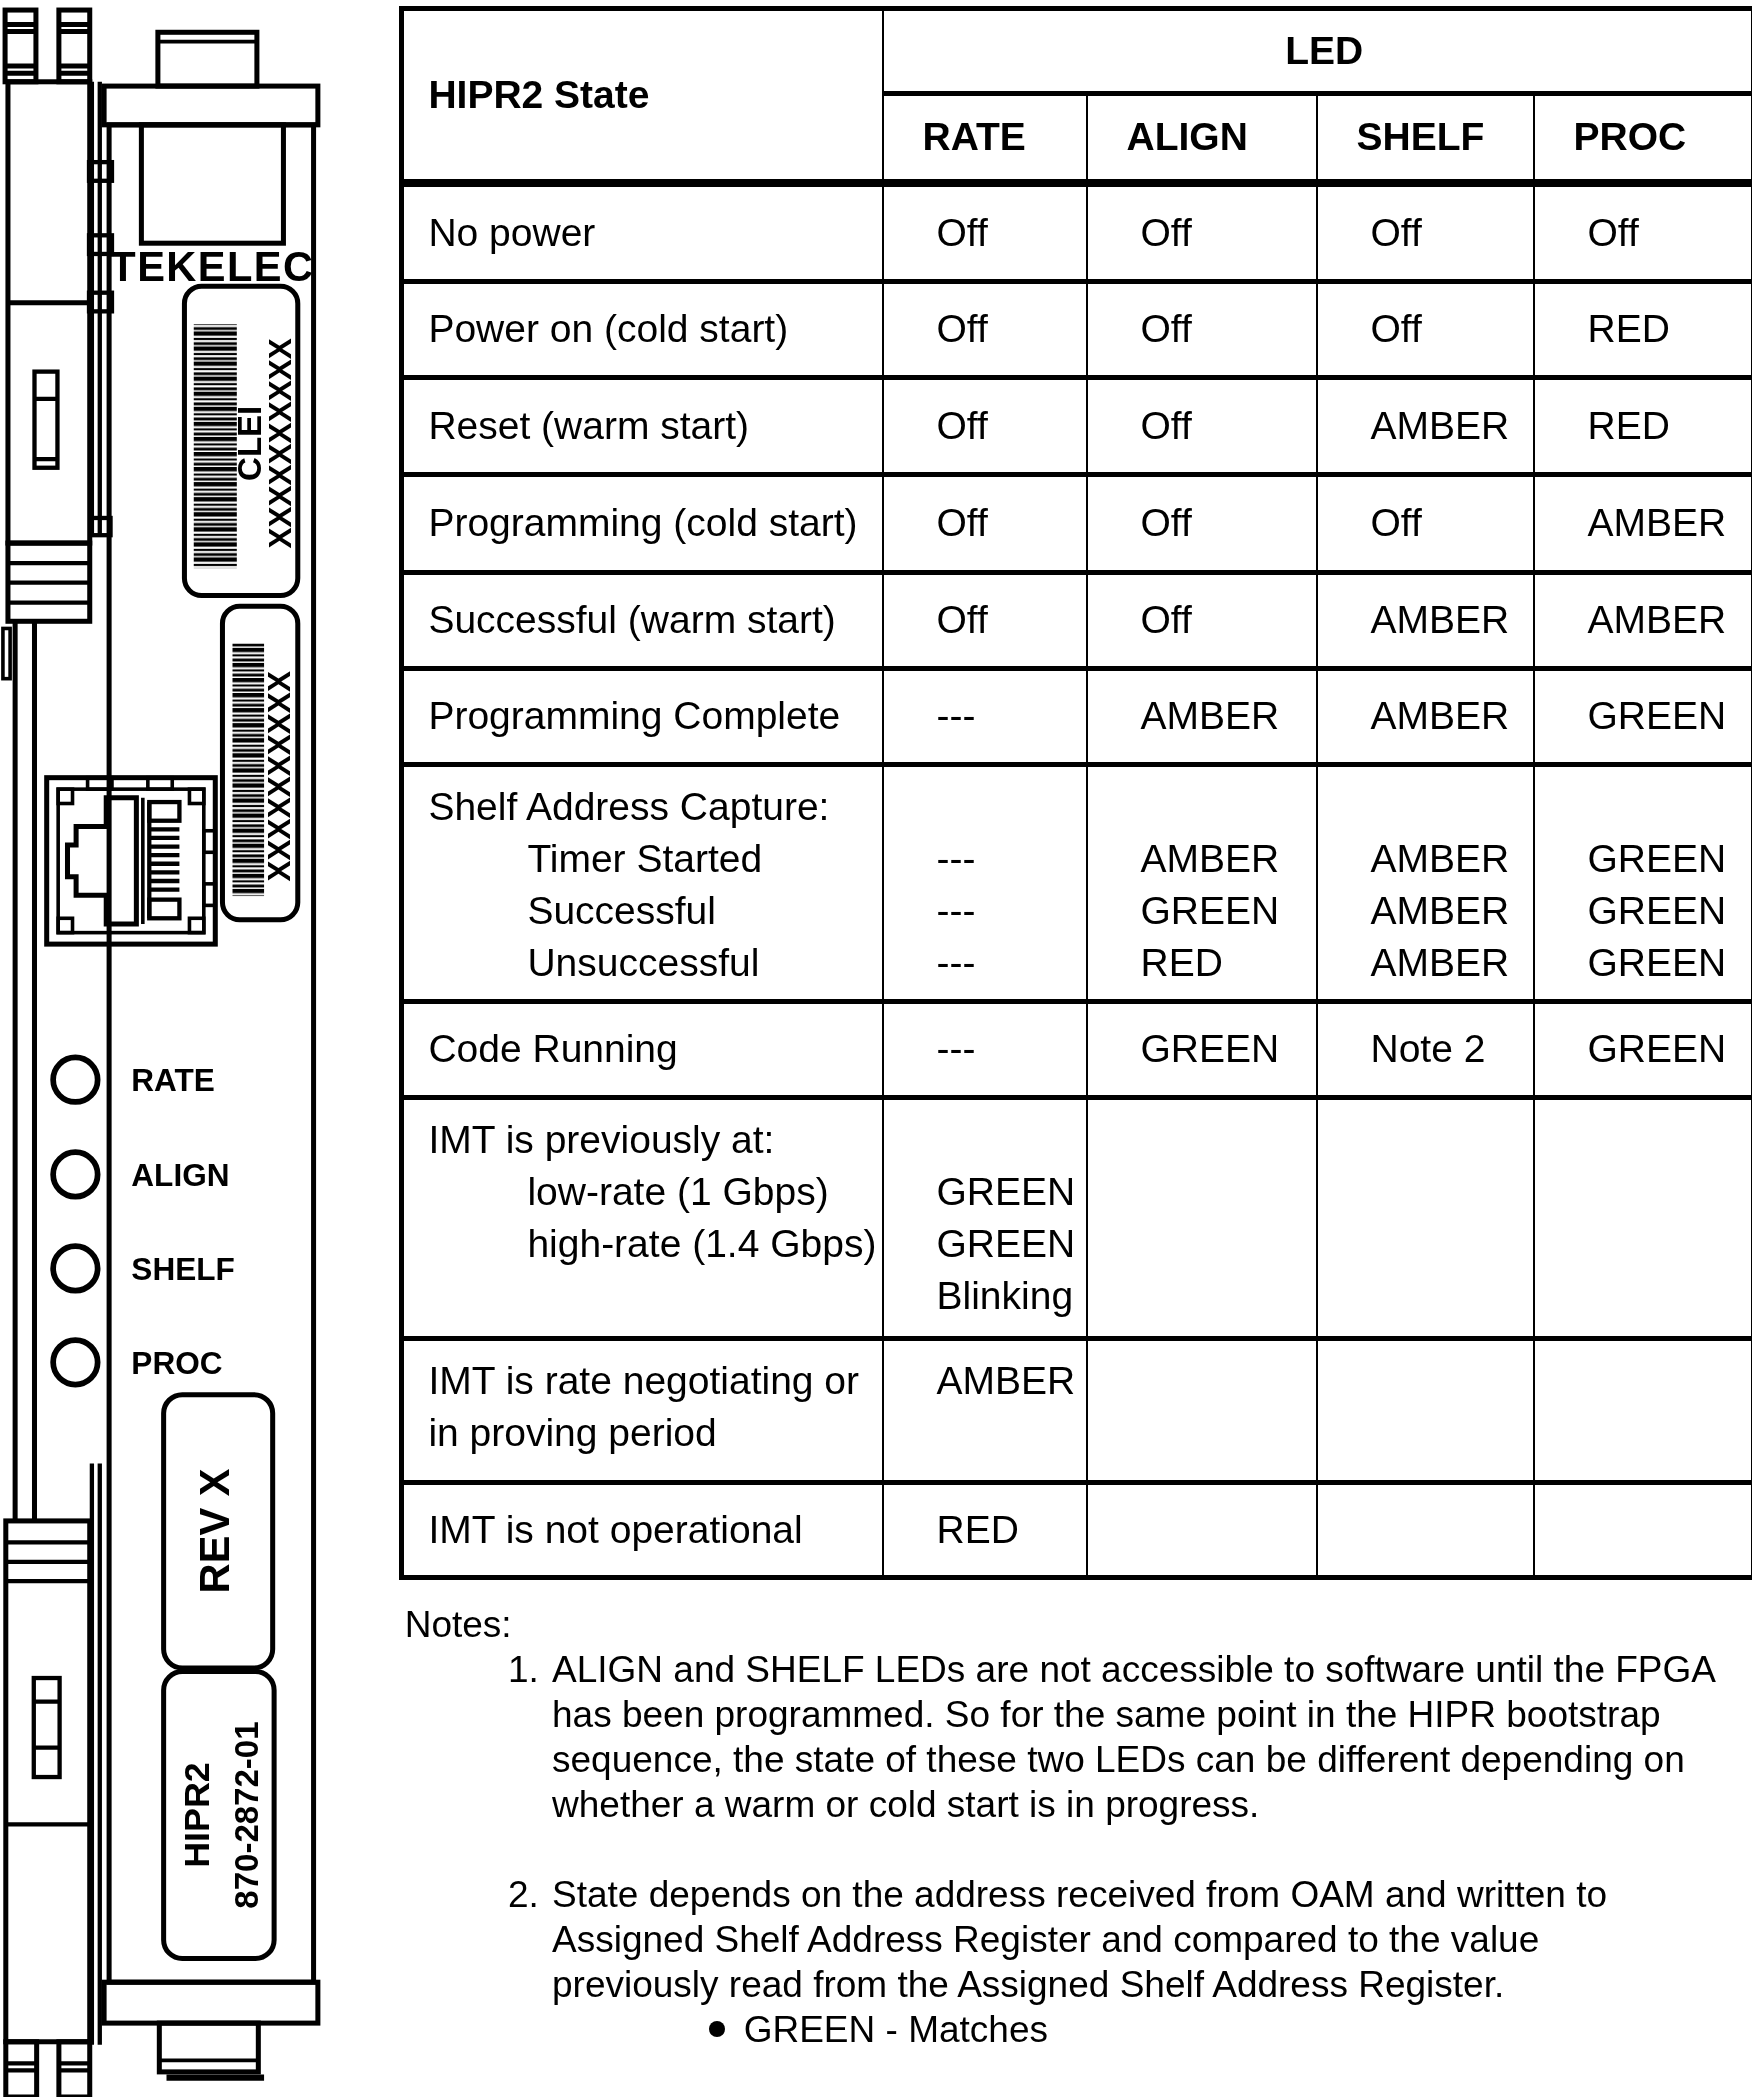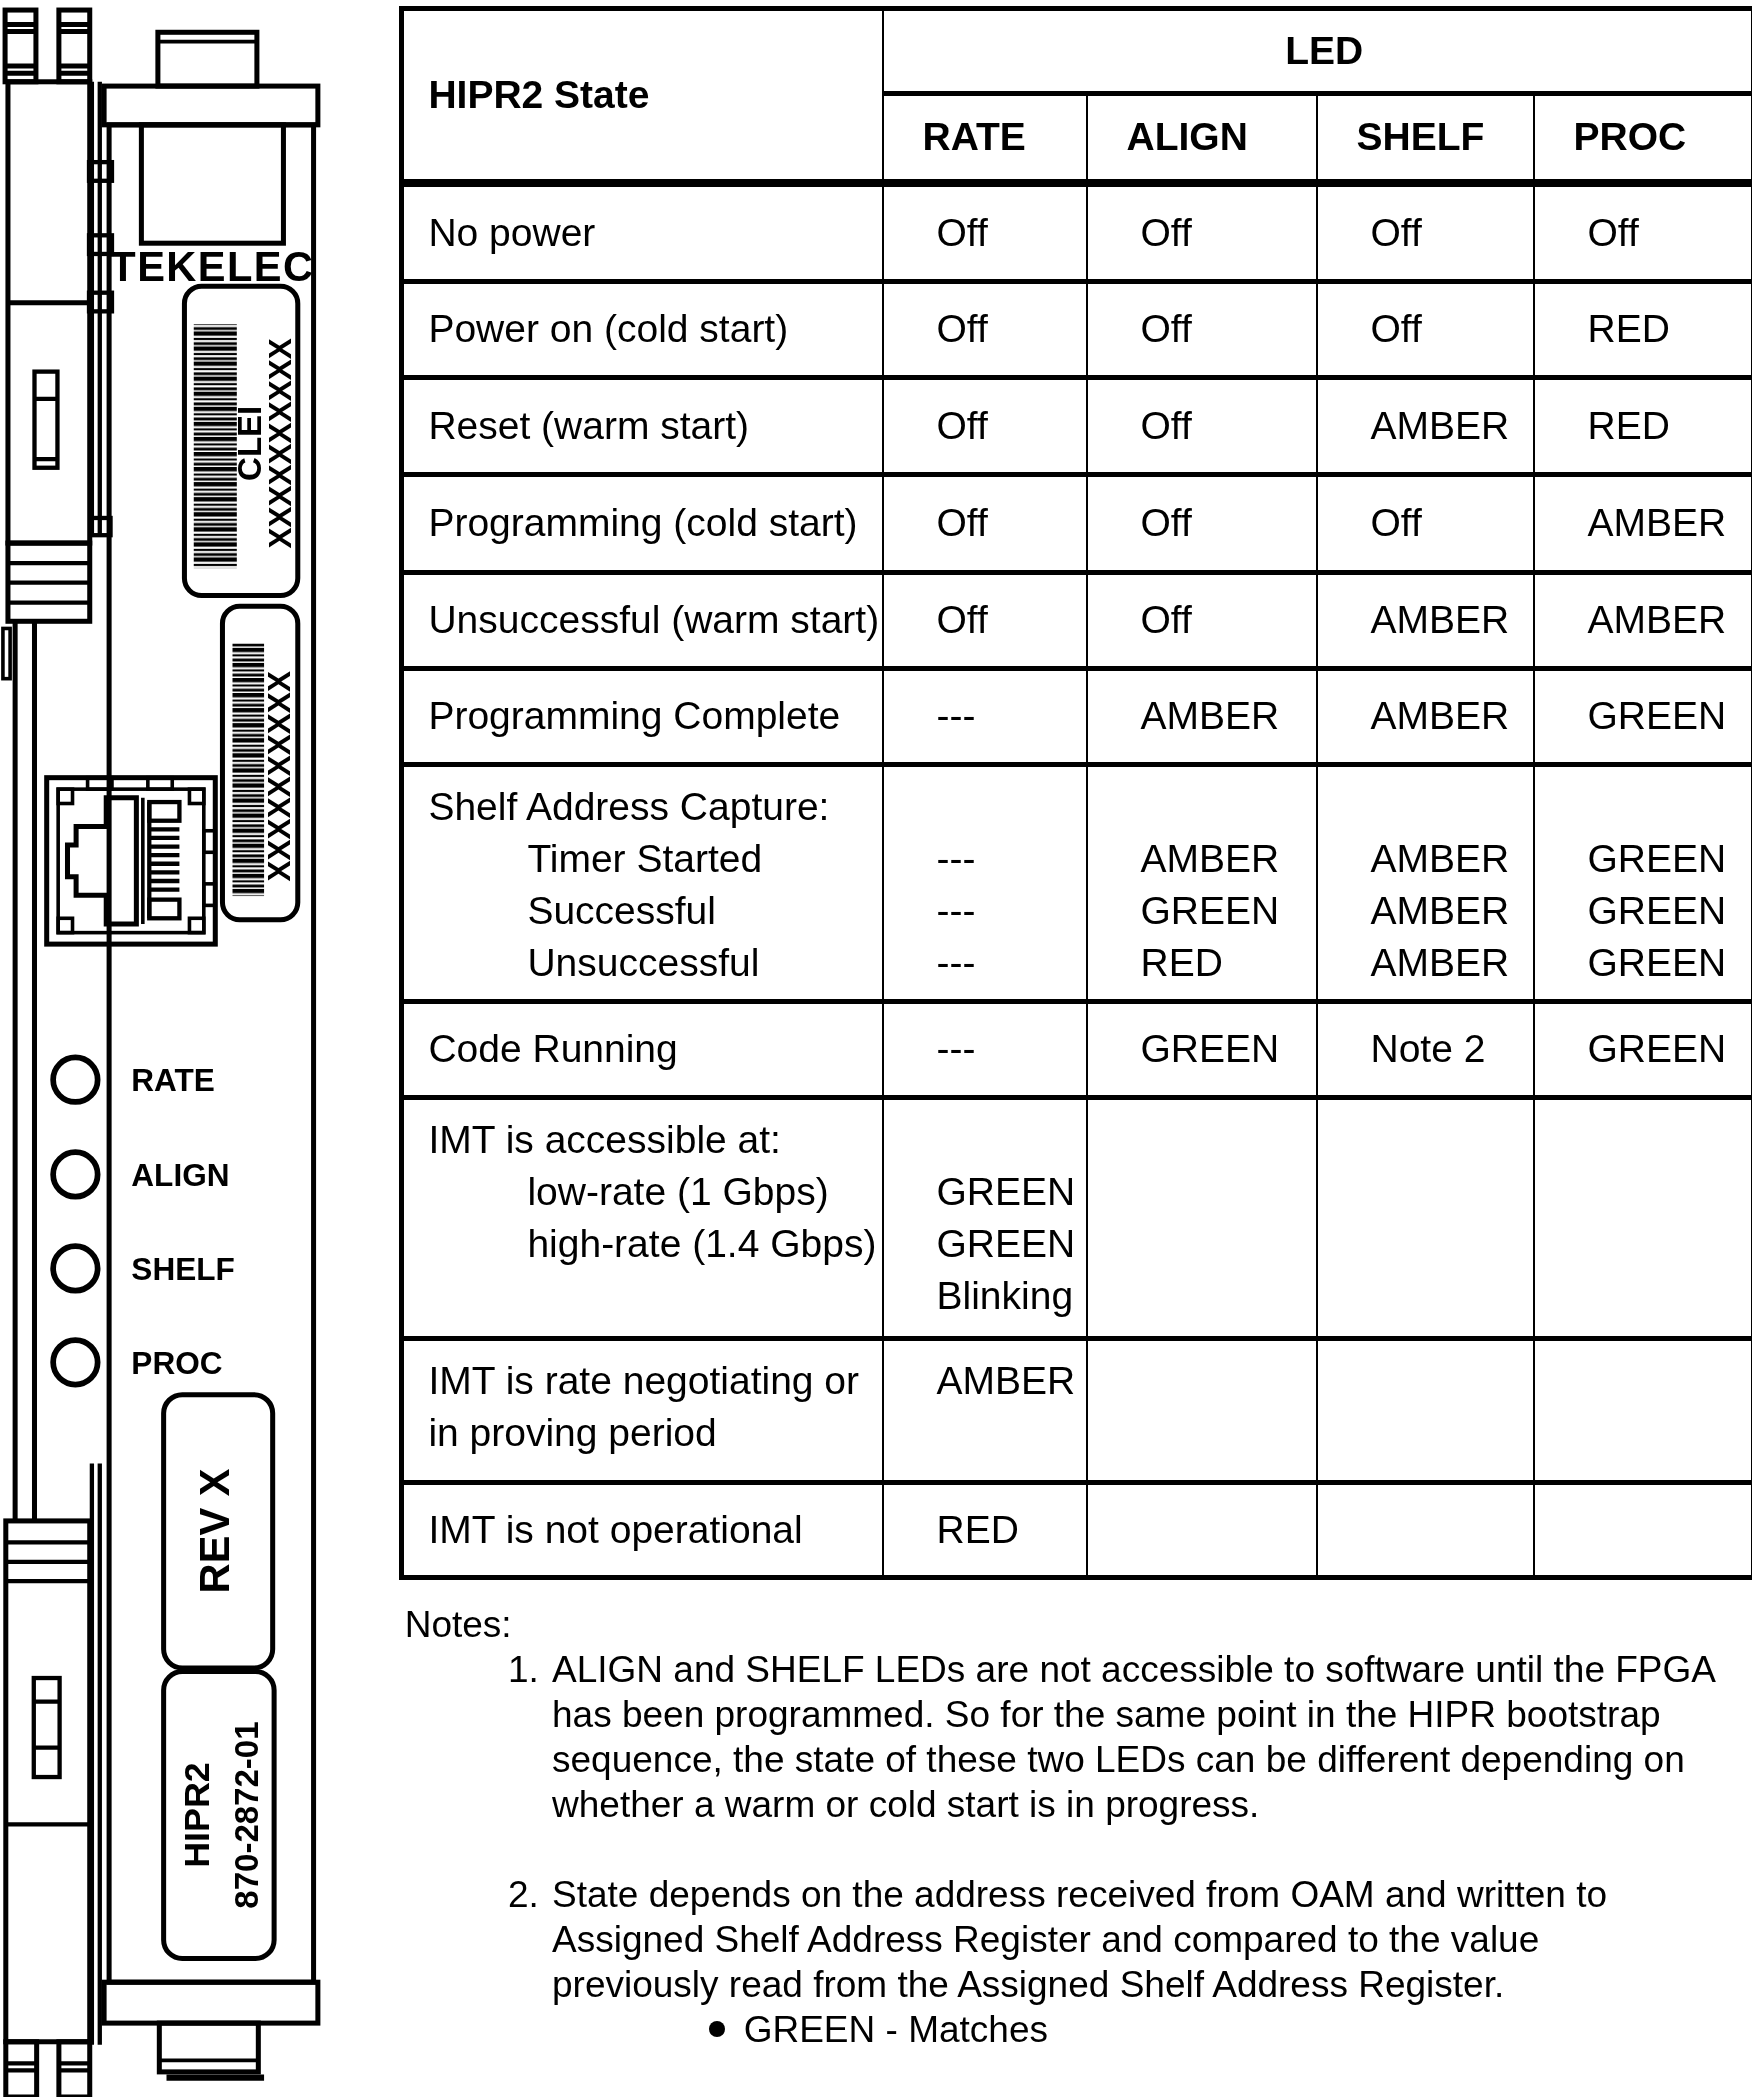--- a/index.html
+++ b/index.html
@@ -215,21 +215,21 @@
           <td>RED</td>
         </tr>
         <tr>
           <td class="state">Programming (cold start)</td>
           <td>Off</td>
           <td>Off</td>
           <td>Off</td>
           <td>AMBER</td>
         </tr>
         <tr>
-          <td class="state">Unsuccessful (warm start)</td>
+          <td class="state">Successful (warm start)</td>
           <td>Off</td>
           <td>Off</td>
           <td>AMBER</td>
           <td>AMBER</td>
         </tr>
         <tr>
           <td class="state">Programming Complete</td>
           <td>---</td>
           <td>AMBER</td>
           <td>AMBER</td>
@@ -269,21 +269,21 @@
         </tr>
         <tr>
           <td class="state">Code Running</td>
           <td>---</td>
           <td>GREEN</td>
           <td>Note 2</td>
           <td>GREEN</td>
         </tr>
         <tr class="multi">
           <td class="state">
-            <div class="cell-line">IMT is accessible at:</div>
+            <div class="cell-line">IMT is previously at:</div>
             <div class="cell-line" style="margin-left: 99px;">low-rate (1 Gbps)</div>
             <div class="cell-line" style="margin-left: 99px;">high-rate (1.4 Gbps)</div>
           </td>
           <td>
             <div class="cell-line">&nbsp;</div>
             <div class="cell-line">GREEN</div>
             <div class="cell-line">GREEN</div>
             <div class="cell-line">Blinking</div>
           </td>
           <td>&nbsp;</td>

